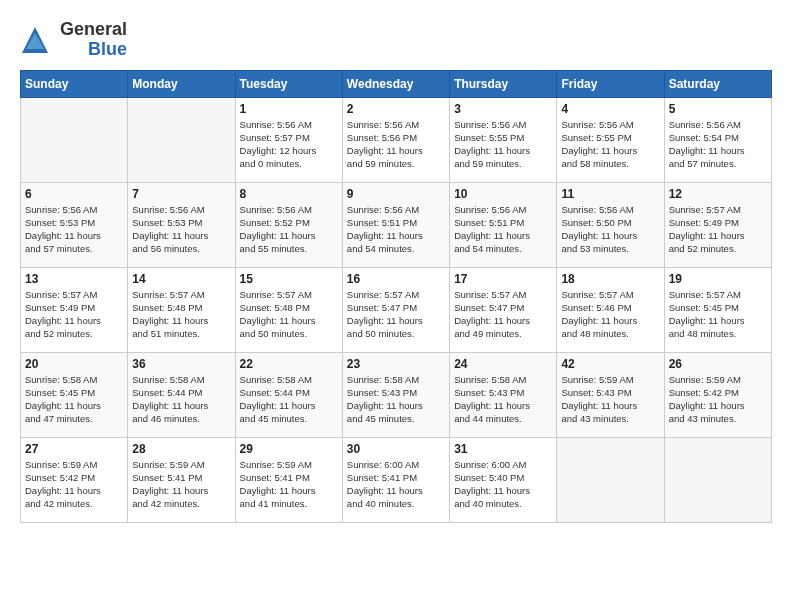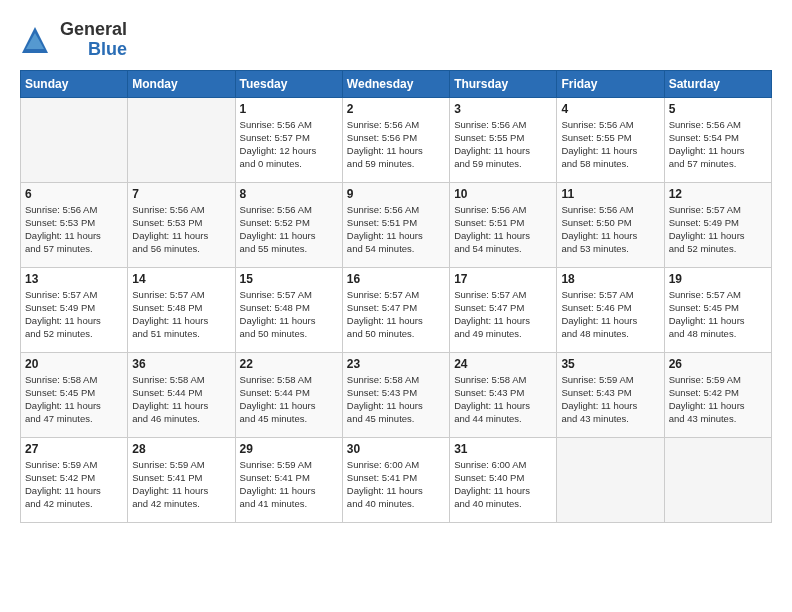--- a/index.html
+++ b/index.html
@@ -290,21 +290,21 @@
 and 45 minutes.</div>
         </td>
         <td>
           <span class="day-number">24</span>
           <div class="day-info" style="white-space: pre-line;">Sunrise: 5:58 AM
 Sunset: 5:43 PM
 Daylight: 11 hours
 and 44 minutes.</div>
         </td>
         <td>
-          <span class="day-number">35</span>
+          <span class="day-number">42</span>
           <div class="day-info" style="white-space: pre-line;">Sunrise: 5:59 AM
 Sunset: 5:43 PM
 Daylight: 11 hours
 and 43 minutes.</div>
         </td>
         <td>
           <span class="day-number">26</span>
           <div class="day-info" style="white-space: pre-line;">Sunrise: 5:59 AM
 Sunset: 5:42 PM
 Daylight: 11 hours

